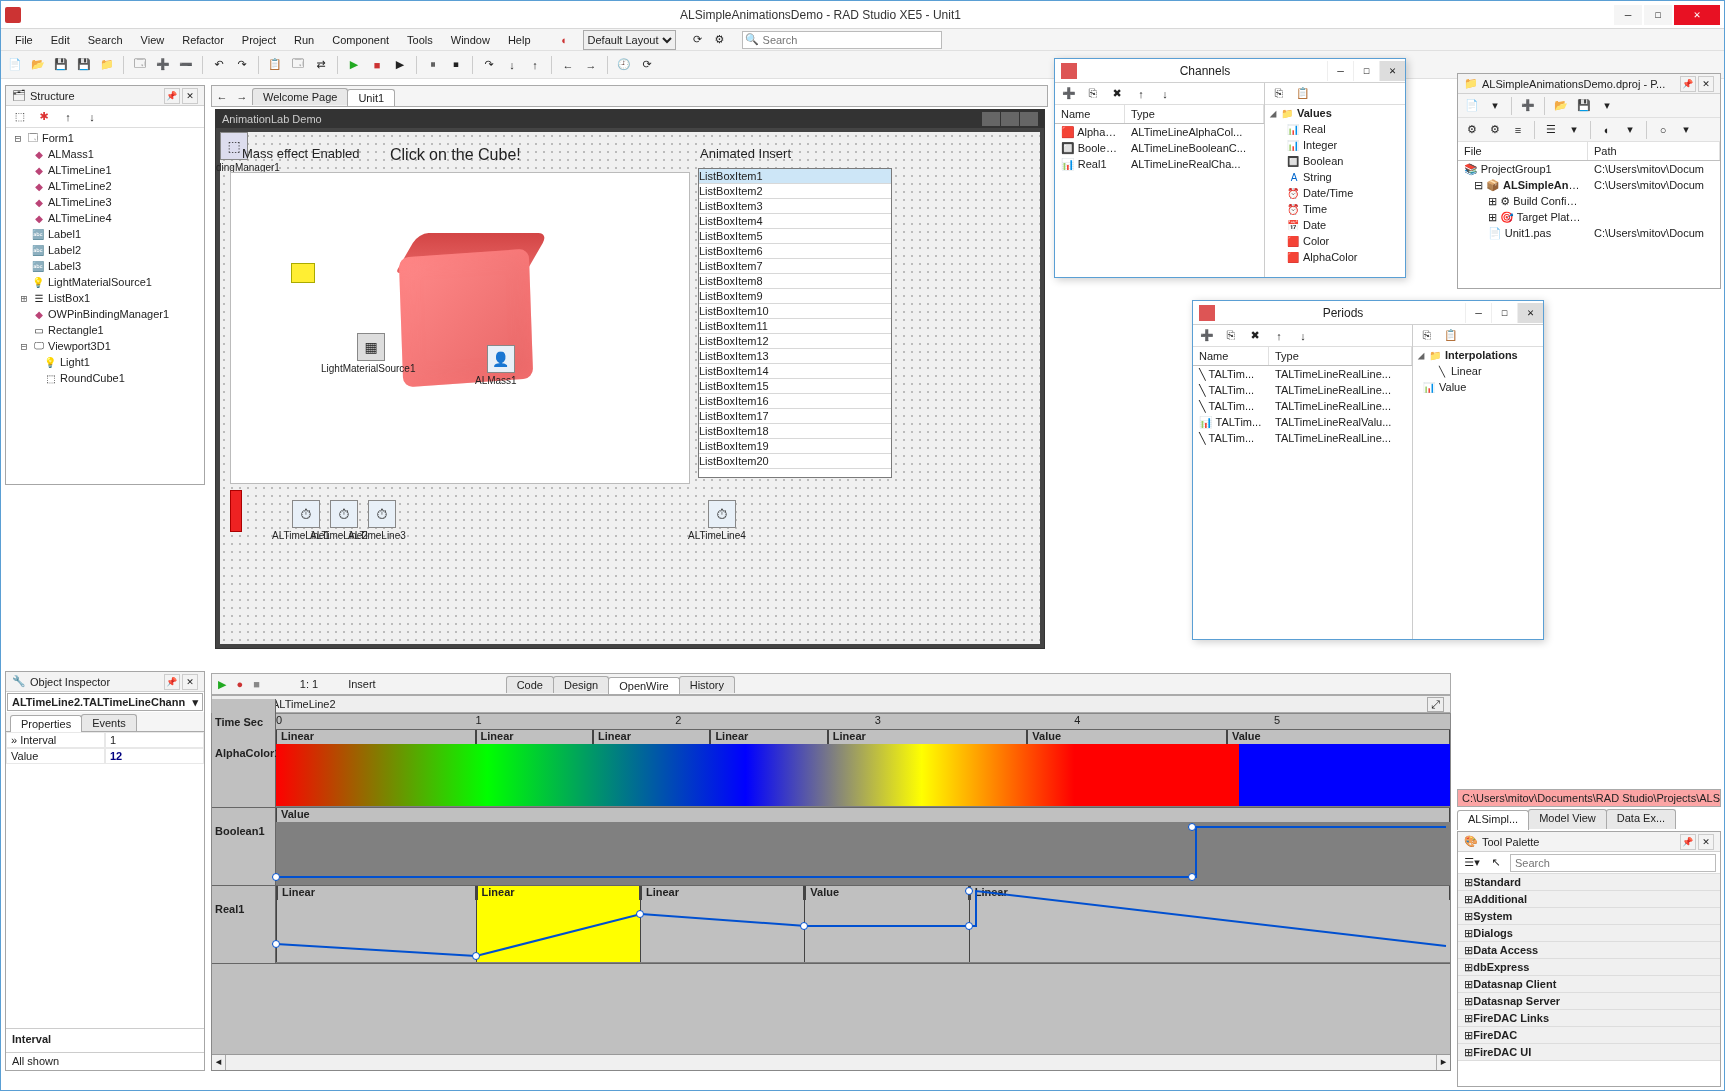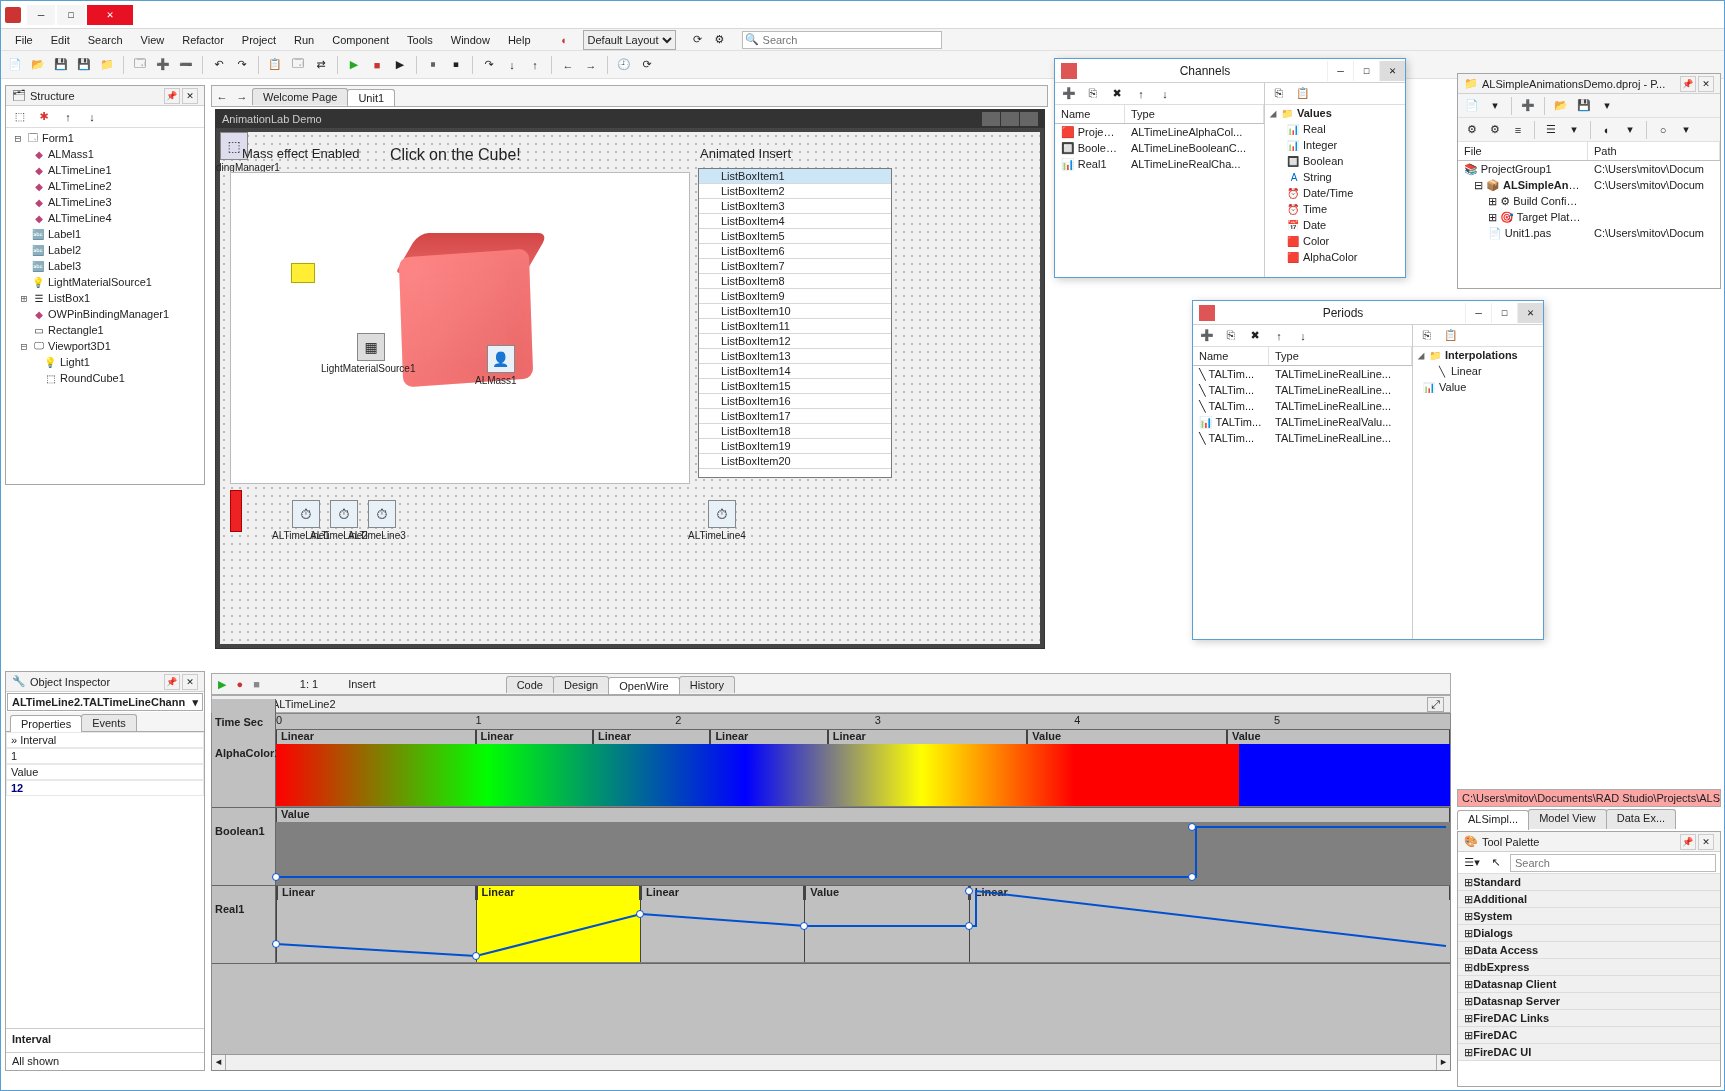--- a/index.html
+++ b/index.html
@@ -37,26 +37,26 @@
 .designer{position:absolute;background:#444;border:1px solid #333}
 .designhdr{height:18px;background:#333;color:#ccc;padding:2px 6px;font-size:11px;display:flex;align-items:center}
 .designhdr .ctrls{margin-left:auto;display:flex;gap:1px}
 .designhdr .ctrls span{width:18px;height:14px;background:#666}
 .formarea{background:#f0f0f0;margin:4px;position:relative;height:calc(100% - 26px)}
 .dots{background-image:radial-gradient(#bbb 1px,transparent 1px);background-size:8px 8px}
 .cube3d{position:absolute;width:140px;height:140px;perspective:600px}
 .cubefront{position:absolute;width:130px;height:130px;background:linear-gradient(135deg,#ff8a8a,#e86666);border-radius:10px;transform:skewY(-2deg) rotate(-2deg);box-shadow:inset 0 0 20px rgba(255,120,120,0.5)}
 .cubetop{position:absolute;width:130px;height:40px;background:linear-gradient(#d34545,#e86666);border-radius:10px 10px 4px 4px;top:-20px;left:6px;transform:skewX(-30deg)}
 .listbx{position:absolute;border:1px solid #7a7a7a;background:#fff}
-.listbx .it{height:15px;border-bottom:1px solid #d8d8d8;padding:0 22px;font-size:11px;display:flex;align-items:center}
+.listbx .it{height:15px;border-bottom:1px solid #d8d8d8;padding:0 0;font-size:11px;display:flex;align-items:center}
 .listbx .it.sel{background:#cde6f7}
 .smallcomp{position:absolute;width:28px;height:28px;border:1px solid #888;background:#e8f0f8;display:flex;align-items:center;justify-content:center;font-size:14px}
 .complabel{position:absolute;font-size:10px;text-align:left}
 
-.propgrid{display:grid;grid-template-columns:1fr}
+.propgrid{display:grid;grid-template-columns:1fr 1fr}
 .propgrid div{border:1px solid #e8e8e8;padding:1px 4px;font-size:11px;height:16px}
 .propgrid .val{color:#000080;font-weight:bold}
 
 .timeline{position:absolute;background:#c0c0c0;border:1px solid #888}
 .ruler{height:16px;background:#c0c0c0;border-bottom:1px solid #666;display:flex;align-items:center;position:relative;font-size:11px}
 .track{height:78px;border-bottom:1px solid #666;display:flex}
 .trackname{width:64px;background:#c0c0c0;border-right:1px solid #666;padding:17px 3px;font-weight:bold;font-size:11px}
 .trackbody{flex:1;position:relative;background:#808080}
 .seg{position:absolute;top:0;height:14px;background:#c0c0c0;border-left:1px solid #444;border-right:1px solid #444;padding:0 4px;font-weight:bold;font-size:11px}
 .gradient{position:absolute;top:14px;height:62px;background:linear-gradient(90deg,red 0%,#0f0 18%,blue 40%,yellow 55%,red 68%,red 82%,blue 82%,blue 100%);left:0;right:0}
@@ -75,20 +75,21 @@
 input.search{border:1px solid #bbb;padding:2px 18px 2px 4px;font-size:11px}
 select.layout{font-size:11px;border:1px solid #aaa;height:20px}
 </style>
 </head>
 <body>
 
 <div class="window" style="left:0;top:0;width:1725px;height:1091px">
 
   <div class="titlebar main">
     <span class="icon" style="background:#c33"></span>
+    <span class="title">ALSimpleAnimationsDemo - RAD Studio XE5 - Unit1</span>
     <div class="wincontrols">
       <span class="winbtn">—</span>
       <span class="winbtn">☐</span>
       <span class="winbtn close">✕</span>
     </div>
   </div>
 
   <div class="menubar">
     <span class="mitem">File</span>
     <span class="mitem">Edit</span>
@@ -541,21 +542,21 @@
         <span class="tbtn">⎘</span>
         <span class="tbtn">✖</span>
         <span class="tbtn">↑</span>
         <span class="tbtn">↓</span>
       </div>
       <div class="listcol">
         <div class="colh" style="width:70px">Name</div>
         <div class="colh" style="flex:1">Type</div>
       </div>
       <div class="listrow">
-          <div class="cell" style="width:70px">🟥 <span>Project...</span></div>
+          <div class="cell" style="width:70px">🟥 <span>AlphaC...</span></div>
           <div class="cell" style="flex:1">ALTimeLineAlphaCol...</div>
         </div>
       <div class="listrow">
           <div class="cell" style="width:70px">🔲 <span>Boolean1</span></div>
           <div class="cell" style="flex:1">ALTimeLineBooleanC...</div>
         </div>
       <div class="listrow">
           <div class="cell" style="width:70px">📊 <span>Real1</span></div>
           <div class="cell" style="flex:1">ALTimeLineRealCha...</div>
         </div>

